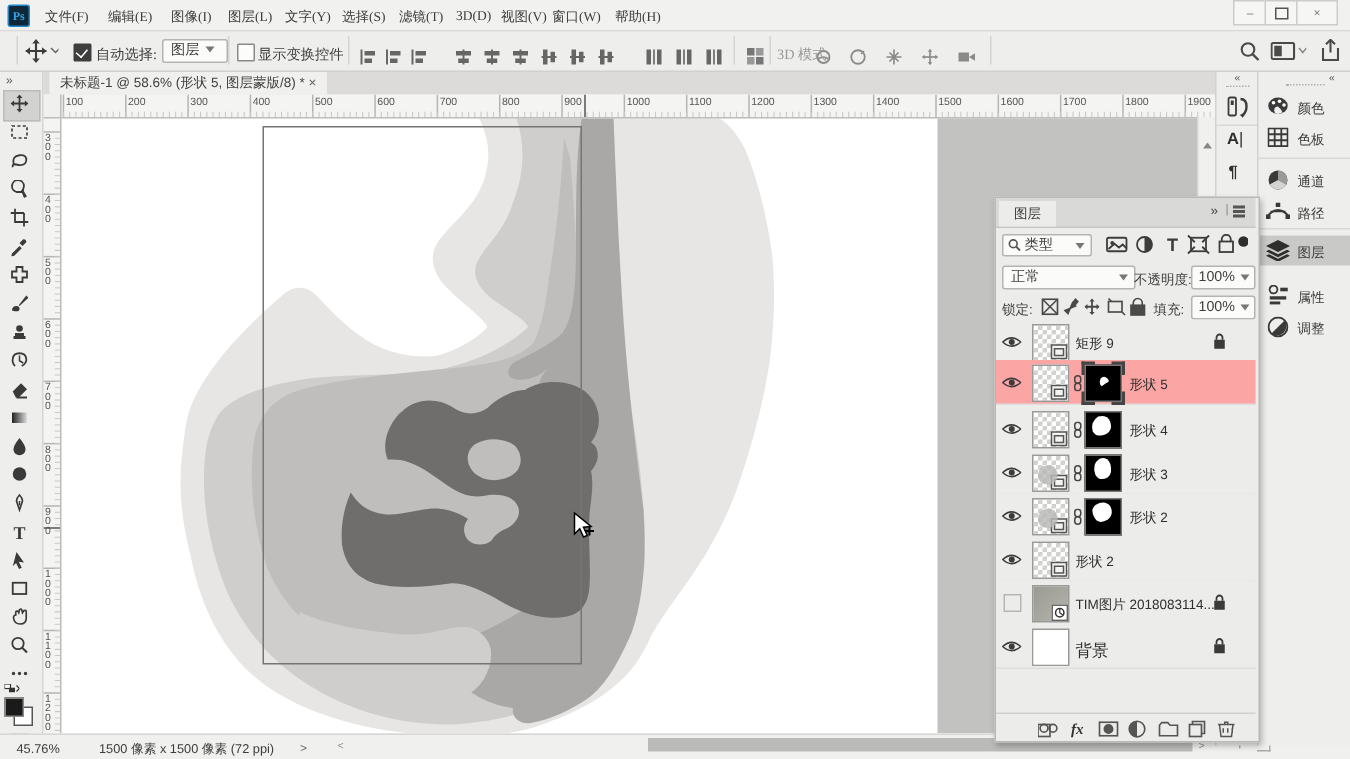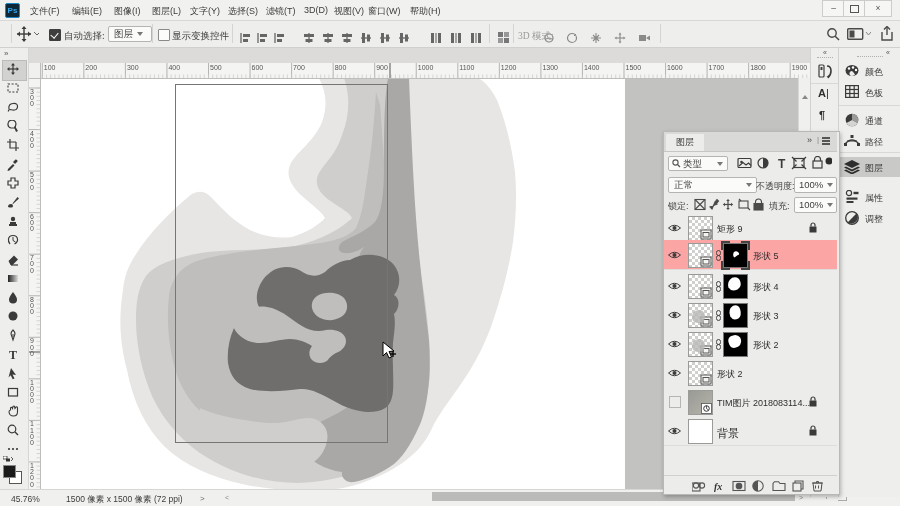--- a/index.html
+++ b/index.html
@@ -1,18 +1,18 @@
 <!DOCTYPE html>
 <html><head>
 <meta charset="utf-8">
 <style>
   html,body{margin:0;padding:0;}
   body{width:900px;height:506px;overflow:hidden;font-family:"Liberation Sans",sans-serif;position:relative;background:#ececea;}
   .abs{position:absolute;}
-  .menubar{left:0;top:0;width:900px;height:20px;background:#f1f1ef;border-bottom:1px solid #d8d8d6;}
+  .menubar{left:0;top:0;width:900px;height:20px;background:#f1f1ef;border-bottom:1px solid #d8d8d6;font-family:Liberation Serif, serif;}
   .menu-item{position:absolute;top:5px;font-size:9px;color:#3c3c3c;white-space:nowrap;}
   .pslogo{position:absolute;left:5px;top:3px;width:13px;height:13px;background:#0e2837;border:1px solid #1d87c8;border-radius:2px;color:#30a5e8;font-size:8px;text-align:center;line-height:13px;font-weight:bold;}
   .winbtn{position:absolute;top:0;width:21px;height:15px;background:#f6f6f4;border:1px solid #ccccca;color:#555;font-size:8.5px;text-align:center;line-height:14px;}
   .optbar{left:0;top:21px;width:900px;height:26px;background:#eeeeec;border-bottom:1px solid #d0d0ce;font-family:Liberation Serif, serif;}
   .osep{position:absolute;top:3px;width:1px;height:19px;background:#d4d4d2;}
   .olabel{position:absolute;font-size:9.5px;color:#3e3e3e;white-space:nowrap;}
   .checkbox{position:absolute;width:10px;height:10px;border:1px solid #8a8a88;background:#fcfcfa;border-radius:1px;}
   .checkbox.on{background:#3e3e3e;border-color:#3e3e3e;}
   .checkbox.on:after{content:"";position:absolute;left:2px;top:1px;width:4px;height:6px;border:solid #fff;border-width:0 1.5px 1.5px 0;transform:rotate(40deg);}
   .dropbox{position:absolute;background:#fbfbf9;border:1px solid #b4b4b2;border-radius:2px;font-size:9.5px;color:#3e3e3e;}
@@ -313,20 +313,21 @@
       <path d="M19,4 l2.5,3 2.5,-3" stroke="#888" fill="none"></path>
     </svg>
   <svg class="abs" style="left:881px;top:5px" width="12" height="15" viewBox="0 0 12 15">
       <path d="M1,6 v8 h10 v-8" fill="none" stroke="#4a4a48" stroke-width="1.4"></path>
       <line x1="6" y1="1" x2="6" y2="9" stroke="#4a4a48" stroke-width="1.4"></line>
       <path d="M3,3.5 L6,0.5 L9,3.5" fill="none" stroke="#4a4a48" stroke-width="1.4"></path>
     </svg>
 </div>
 <div class="abs tabbar">
   <span style="position:absolute;left:4px;top:2px;font-size:8px;color:#555;letter-spacing:-1px">»</span>
+  <div class="doctab">未标题-1 @ 58.6% (形状 5, 图层蒙版/8) * <span style="color:#666">×</span></div>
 </div>
 <div class="abs hruler"><svg width="782" height="15">
       <g id="hticks">
         <line x1="14.3" y1="0" x2="14.3" y2="15" stroke="#b5b5b3" stroke-width="1"></line>
         <text x="15.8" y="7" font-size="7" fill="#555553" font-family="Liberation Sans">100</text>
         <line x1="55.849999999999994" y1="0" x2="55.849999999999994" y2="15" stroke="#b5b5b3" stroke-width="1"></line>
         <text x="57.349999999999994" y="7" font-size="7" fill="#555553" font-family="Liberation Sans">200</text>
         <line x1="97.39999999999999" y1="0" x2="97.39999999999999" y2="15" stroke="#b5b5b3" stroke-width="1"></line>
         <text x="98.89999999999999" y="7" font-size="7" fill="#555553" font-family="Liberation Sans">300</text>
         <line x1="138.95" y1="0" x2="138.95" y2="15" stroke="#b5b5b3" stroke-width="1"></line>

